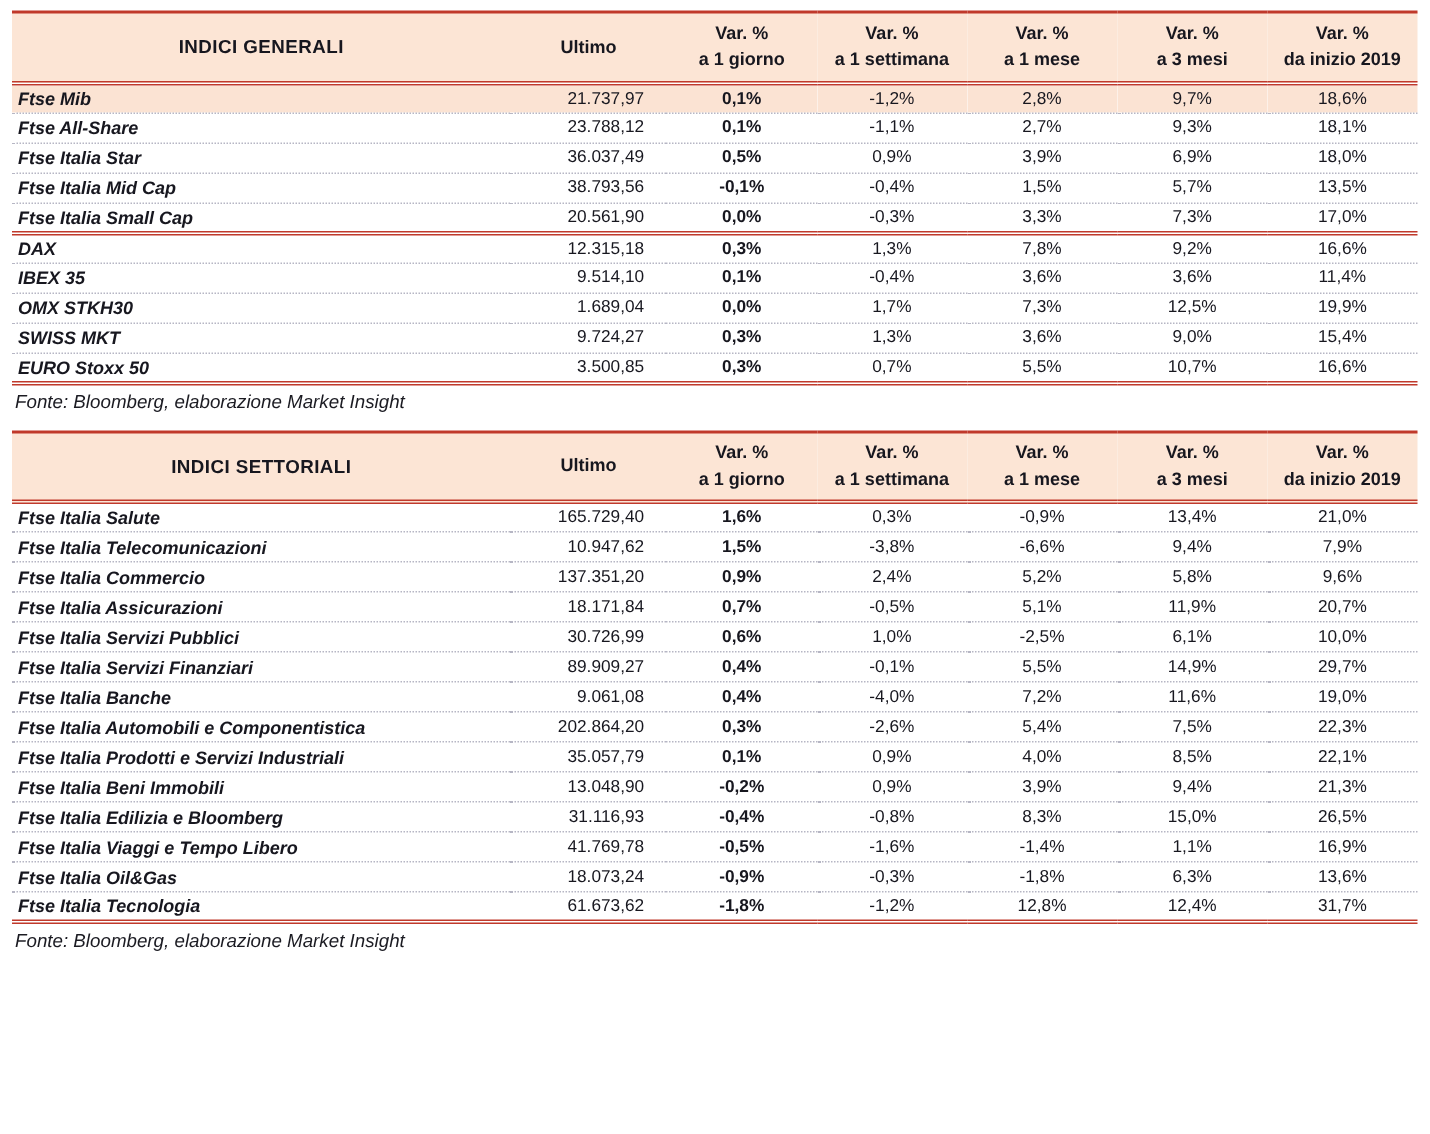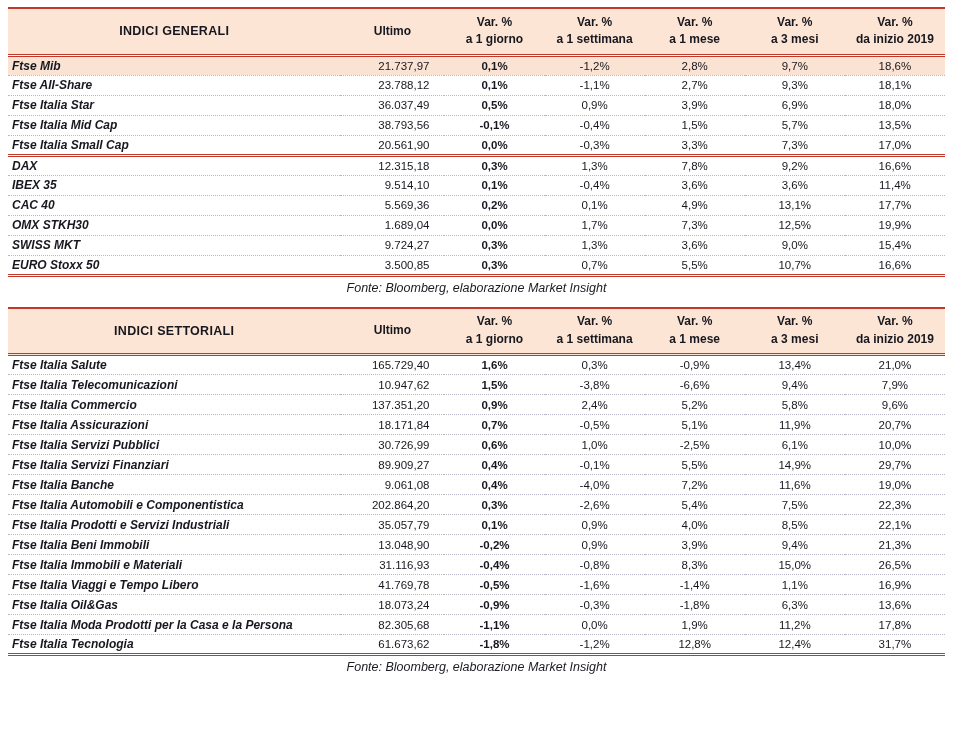--- a/index.html
+++ b/index.html
@@ -42,21 +42,21 @@
   td.ultimo { text-align:right; padding-right:15px; }
   td.pct    { text-align:center; }
   td.bold   { font-weight:700; }
 
   tr.highlight td { background:var(--highlight); }
   tr.group-end td { border-bottom:3px double var(--red); }
   tbody tr:last-child td { border-bottom:3px double var(--red); }
 
   .fonte {
     width:937px;
-    text-align:center;
+    text-align:left;
     font-style:italic;
     font-size:12.5px;
     padding:4px 2px 0;
     margin-bottom:12px;
     color:#1b1b22;
   }
 </style>
 </head>
 <body>
 
@@ -159,29 +159,20 @@
           <tr class="row">
             <td class="name">IBEX 35</td>
             <td class="ultimo">9.514,10</td>
             <td class="pct bold">0,1%</td>
             <td class="pct">-0,4%</td>
             <td class="pct">3,6%</td>
             <td class="pct">3,6%</td>
             <td class="pct">11,4%</td>
           </tr>
           <tr class="row">
-            <td class="name">CAC 40</td>
-            <td class="ultimo">5.569,36</td>
-            <td class="pct bold">0,2%</td>
-            <td class="pct">0,1%</td>
-            <td class="pct">4,9%</td>
-            <td class="pct">13,1%</td>
-            <td class="pct">17,7%</td>
-          </tr>
-          <tr class="row">
             <td class="name">OMX STKH30</td>
             <td class="ultimo">1.689,04</td>
             <td class="pct bold">0,0%</td>
             <td class="pct">1,7%</td>
             <td class="pct">7,3%</td>
             <td class="pct">12,5%</td>
             <td class="pct">19,9%</td>
           </tr>
           <tr class="row">
             <td class="name">SWISS MKT</td>
@@ -330,21 +321,21 @@
           <tr class="row">
             <td class="name">Ftse Italia Beni Immobili</td>
             <td class="ultimo">13.048,90</td>
             <td class="pct bold">-0,2%</td>
             <td class="pct">0,9%</td>
             <td class="pct">3,9%</td>
             <td class="pct">9,4%</td>
             <td class="pct">21,3%</td>
           </tr>
           <tr class="row">
-            <td class="name">Ftse Italia Immobili e Materiali</td>
+            <td class="name">Ftse Italia Edilizia e Bloomberg</td>
             <td class="ultimo">31.116,93</td>
             <td class="pct bold">-0,4%</td>
             <td class="pct">-0,8%</td>
             <td class="pct">8,3%</td>
             <td class="pct">15,0%</td>
             <td class="pct">26,5%</td>
           </tr>
           <tr class="row">
             <td class="name">Ftse Italia Viaggi e Tempo Libero</td>
             <td class="ultimo">41.769,78</td>
@@ -357,29 +348,20 @@
           <tr class="row">
             <td class="name">Ftse Italia Oil&amp;Gas</td>
             <td class="ultimo">18.073,24</td>
             <td class="pct bold">-0,9%</td>
             <td class="pct">-0,3%</td>
             <td class="pct">-1,8%</td>
             <td class="pct">6,3%</td>
             <td class="pct">13,6%</td>
           </tr>
           <tr class="row">
-            <td class="name">Ftse Italia Moda Prodotti per la Casa e la Persona</td>
-            <td class="ultimo">82.305,68</td>
-            <td class="pct bold">-1,1%</td>
-            <td class="pct">0,0%</td>
-            <td class="pct">1,9%</td>
-            <td class="pct">11,2%</td>
-            <td class="pct">17,8%</td>
-          </tr>
-          <tr class="row">
             <td class="name">Ftse Italia Tecnologia</td>
             <td class="ultimo">61.673,62</td>
             <td class="pct bold">-1,8%</td>
             <td class="pct">-1,2%</td>
             <td class="pct">12,8%</td>
             <td class="pct">12,4%</td>
             <td class="pct">31,7%</td>
           </tr>
         </tbody>
     </table>

